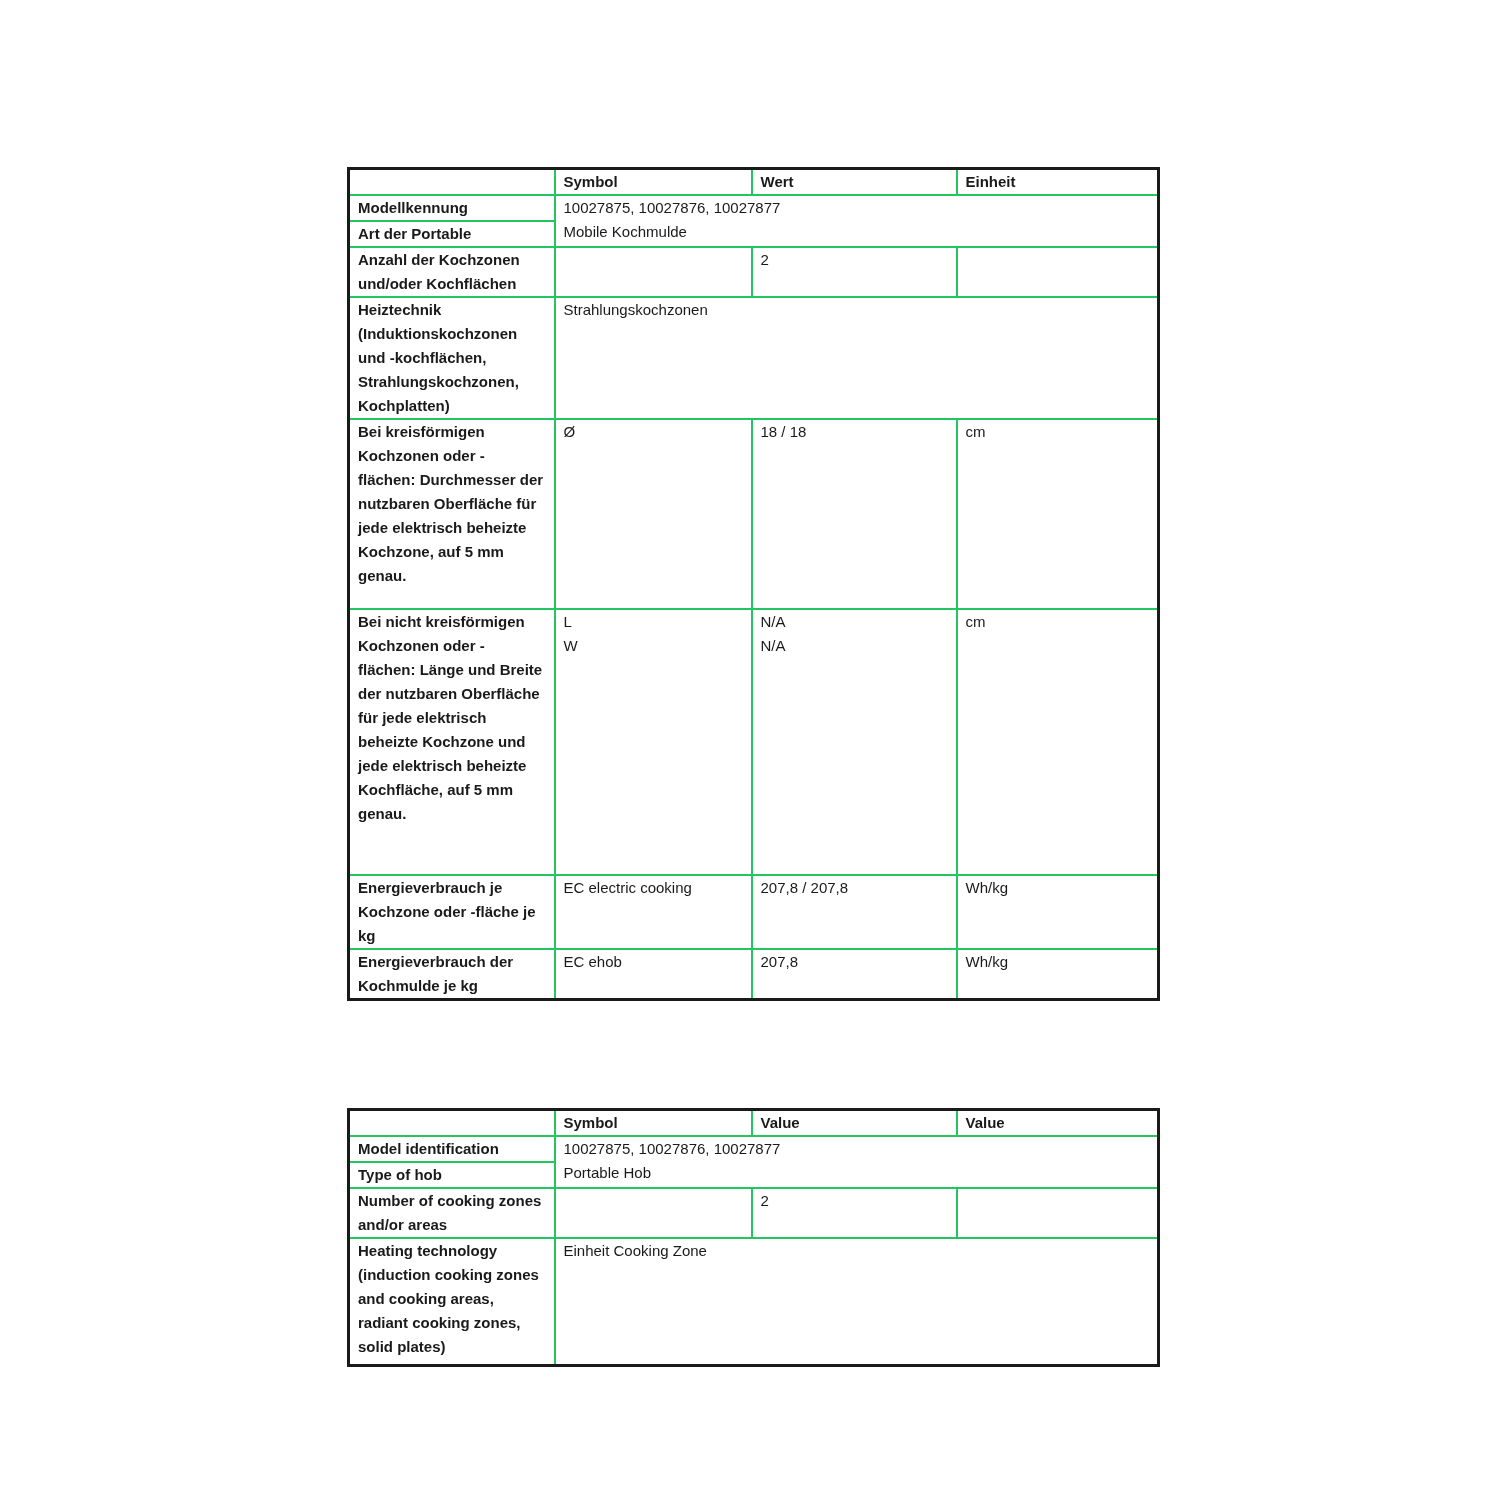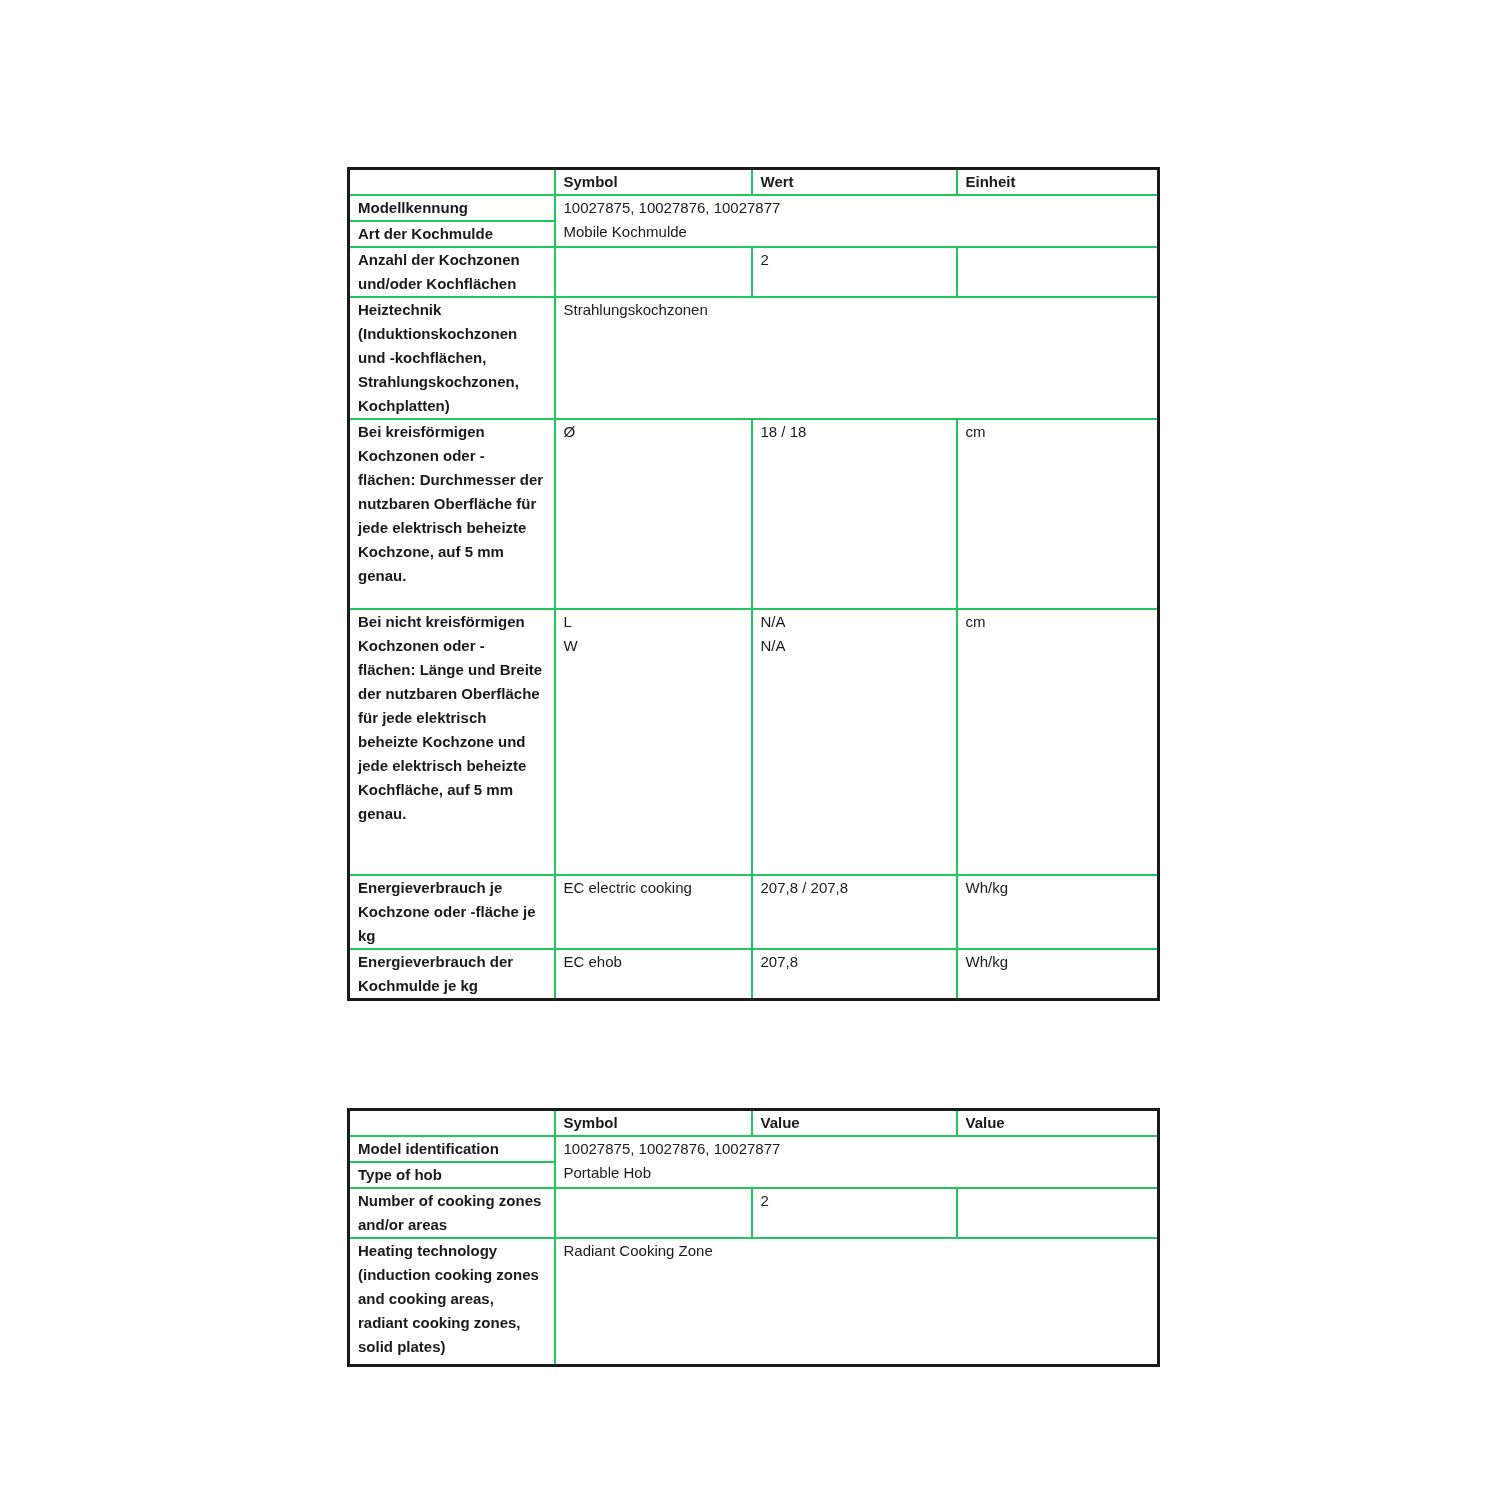--- a/index.html
+++ b/index.html
@@ -60,21 +60,21 @@
       <td class="lbl">Einheit</td>
     </tr>
     <tr class="r25">
       <td class="lbl">Modellkennung</td>
       <td colspan="3" rowspan="2">
         <div>10027875, 10027876, 10027877</div>
         <div>Mobile Kochmulde</div>
       </td>
     </tr>
     <tr class="r25">
-      <td class="lbl">Art der Kochmulde</td>
+      <td class="lbl">Art der Portable</td>
     </tr>
     <tr class="r50">
       <td class="lbl">Anzahl der Kochzonen und/oder Kochflächen</td>
       <td></td>
       <td>2</td>
       <td></td>
     </tr>
     <tr class="r118">
       <td class="lbl">Heiztechnik (Induktionskochzonen und -kochflächen, Strahlungskochzonen, Kochplatten)</td>
       <td colspan="3">Strahlungskochzonen</td>
@@ -137,16 +137,16 @@
       <td class="lbl">Type of hob</td>
     </tr>
     <tr class="r50">
       <td class="lbl">Number of cooking zones and/or areas</td>
       <td></td>
       <td>2</td>
       <td></td>
     </tr>
     <tr class="r127">
       <td class="lbl">Heating technology (induction cooking zones and cooking areas, radiant cooking zones, solid plates)</td>
-      <td colspan="3">Radiant Cooking Zone</td>
+      <td colspan="3">Einheit Cooking Zone</td>
     </tr>
   </tbody>
 </table>
 
 </body></html>

